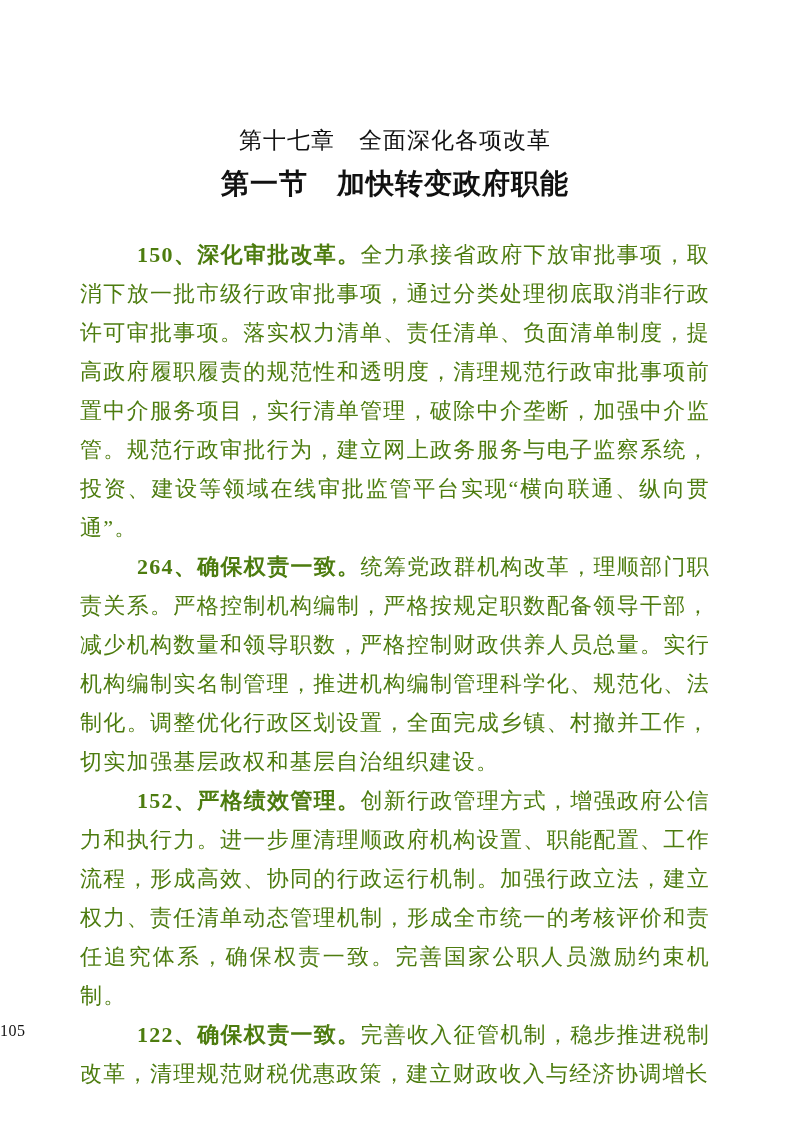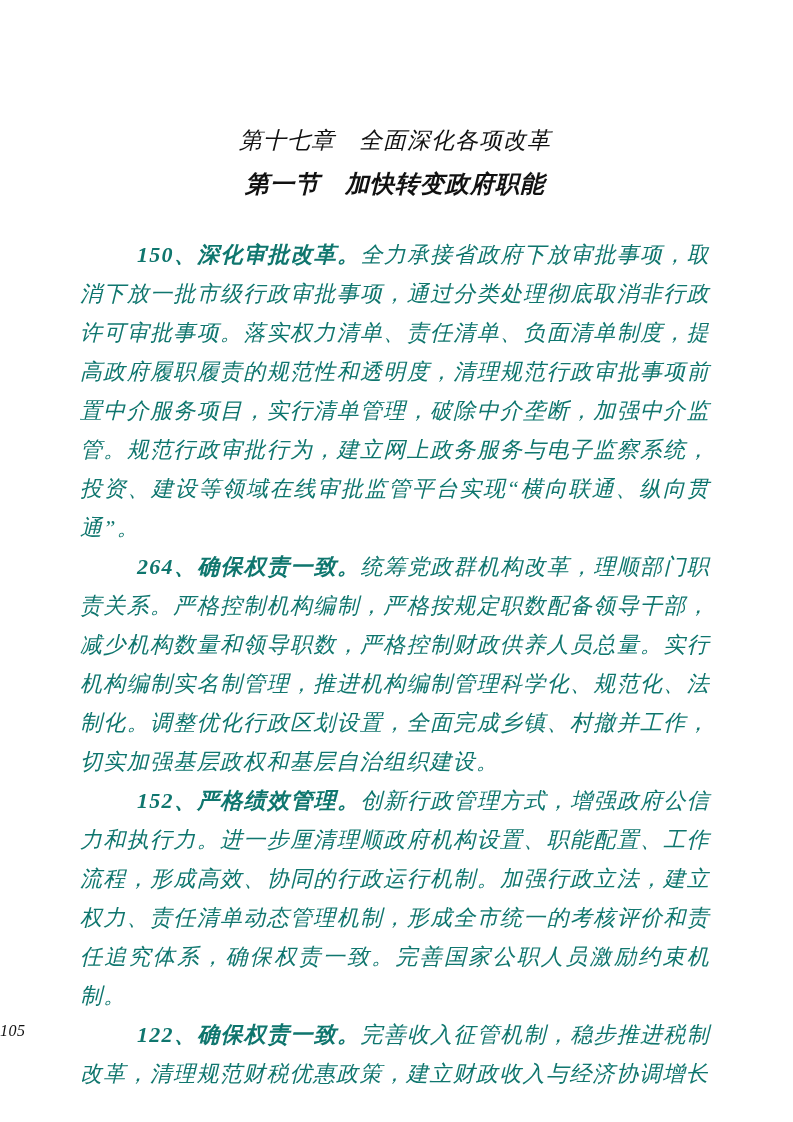--- a/index.html
+++ b/index.html
@@ -8,21 +8,20 @@
     background: #ffffff;
   }
   .page {
     position: relative;
     width: 793px;
     height: 1122px;
     background: #ffffff;
     color: #111111;
     overflow: hidden;
     font-family: "Liberation Serif", "DejaVu Serif", serif;
-    font-style: italic;
   }
   .content {
     position: absolute;
     left: 80px;
     top: 0;
     width: 630px;
   }
   .chapter-title {
     margin: 128px 0 0 0;
     text-align: center;
@@ -31,38 +30,38 @@
     font-size: 23px;
     line-height: 25px;
     letter-spacing: 1px;
     color: #111111;
   }
   .section-title {
     margin: 17px 0 0 0;
     text-align: center;
     font-family: "Liberation Serif", "DejaVu Serif", serif;
     font-weight: bold;
-    font-size: 24px;
+    font-size: 28px;
     line-height: 28px;
     letter-spacing: 1px;
     color: #111111;
   }
   .body-text {
     margin-top: 37px;
   }
   .para {
     margin: 0;
     font-size: 22px;
     line-height: 39px;
     letter-spacing: 1.3px;
     text-align: justify;
     text-justify: inter-character;
     text-align-last: left;
     text-indent: 57px;
-    color: #0f766e;
+    color: #4d7c0f;
   }
   .para-number {
     font-weight: bold;
   }
   .para-lead {
     font-weight: bold;
   }
   .page-number {
     position: absolute;
     left: 0;

